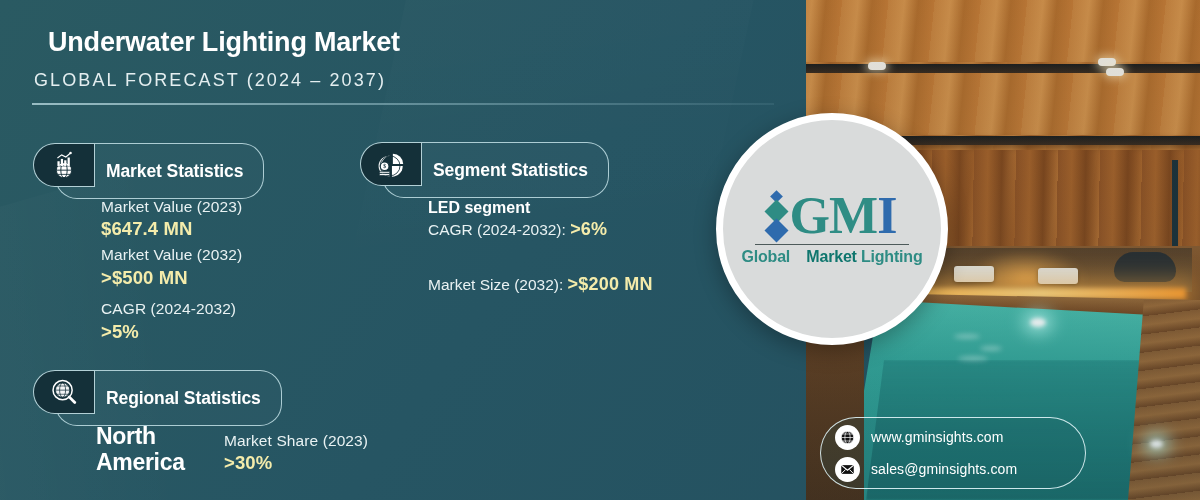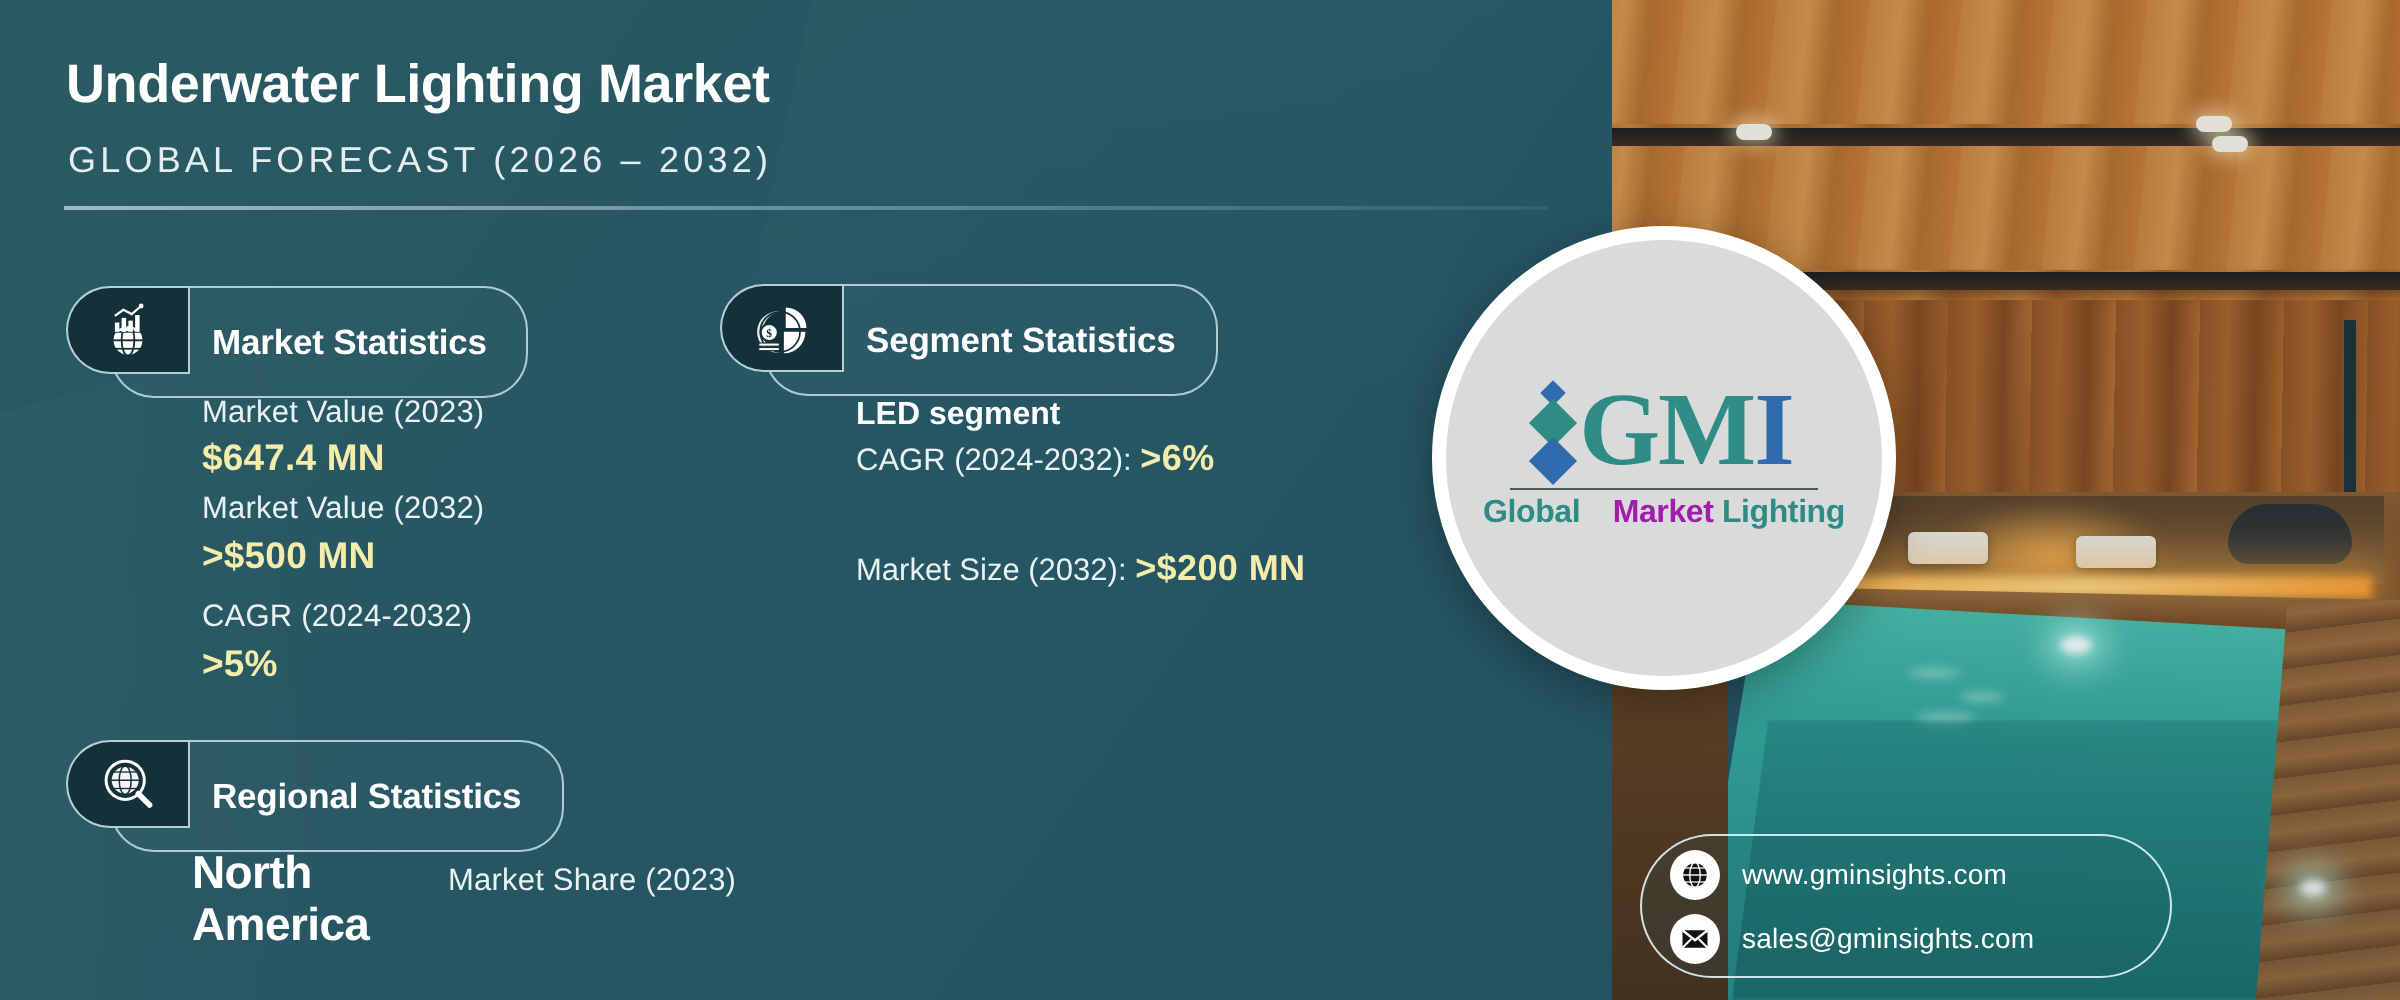--- a/index.html
+++ b/index.html
@@ -28,21 +28,21 @@
     width:340px; height:520px;
     background:linear-gradient(160deg, rgba(255,255,255,0.025) 0%, rgba(255,255,255,0) 70%);
     transform:rotate(12deg);
     pointer-events:none;
   }
 
   
   .left { position:absolute; left:0; top:0; width:806px; height:500px; }
 
   .title {
-    position:absolute; left:33px; top:27px;
+    position:absolute; left:48px; top:27px;
     font-size:27px; font-weight:700; color:#ffffff;
     letter-spacing:-0.2px;
   }
   .subtitle {
     position:absolute; left:34px; top:70px;
     font-size:18px; color:#e4eef0; letter-spacing:2.1px; font-weight:400;
   }
   .divider {
     position:absolute; left:32px; top:103px;
     width:742px; height:2px;
@@ -235,21 +235,21 @@
   .logo-m { color:#2f8d85; }
   .logo-i { color:#2f6bad; }
   .logo-rule {
     width:154px; height:1.6px; background:#4d5a5a; margin:4px 0 3px 0;
   }
   .logo-sub {
     font-size:16px; font-weight:700; letter-spacing:-0.2px;
     font-family:"Liberation Sans", sans-serif;
   }
   .logo-sub .s-green { color:#2e8c84; }
-  .logo-sub .s-blue  { color:#a21caf;margin-left:12px; }
+  .logo-sub .s-blue  { color:#0f766e;margin-left:12px; }
 
   
   .contact {
     position:absolute; left:820px; top:417px;
     width:266px; height:72px;
     border:1.5px solid rgba(225,245,248,0.9);
     border-radius:36px;
     display:flex; flex-direction:column; justify-content:center;
     padding-left:14px; gap:7px;
     background:rgba(30,90,95,0.18);
@@ -270,21 +270,21 @@
 <body>
 
 <div class="canvas">
 
   <div class="sheen"></div>
   <div class="sheen2"></div>
 
   <div class="left">
 
     <div class="title">Underwater Lighting Market</div>
-    <div class="subtitle">GLOBAL FORECAST (2026 – 2032)</div>
+    <div class="subtitle">GLOBAL FORECAST (2024 – 2037)</div>
     <div class="divider"></div>
 
     <div class="badge" id="badge-market">
       <div class="pill">
         <span>Market Statistics</span>
       </div>
       <div class="iconbox">
         <svg viewBox="0 0 32 32" fill="none" stroke="#ffffff" stroke-width="1.3">
           <circle cx="16" cy="21.5" r="8.2" fill="#ffffff" stroke="none"></circle>
           <ellipse cx="16" cy="21.5" rx="8.2" ry="8.2" fill="none" stroke="#143039" stroke-width="1"></ellipse>
@@ -354,20 +354,21 @@
           <line x1="8.4" y1="18.4" x2="20.6" y2="18.4" stroke="#143039" stroke-width="0.7"></line>
           <line x1="21.5" y1="21.2" x2="27.5" y2="27.2" stroke="#ffffff" stroke-width="3" stroke-linecap="round"></line>
         </svg>
       </div>
     </div>
 
     <div id="region-stats">
       <div class="region-name">North America</div>
       <div class="region-right">
         <div class="stat-label">Market Share (2023)</div>
+        <div class="stat-value">&gt;30%</div>
       </div>
     </div>
   </div>
 
   <div class="photo">
     <div class="ceiling">
       <div class="slab" style="top:0px;height:62px;"></div>
       <div class="beam" style="top:64px;"></div>
       <div class="slab" style="top:73px;height:62px;"></div>
       <div class="beam" style="top:136px;"></div>

